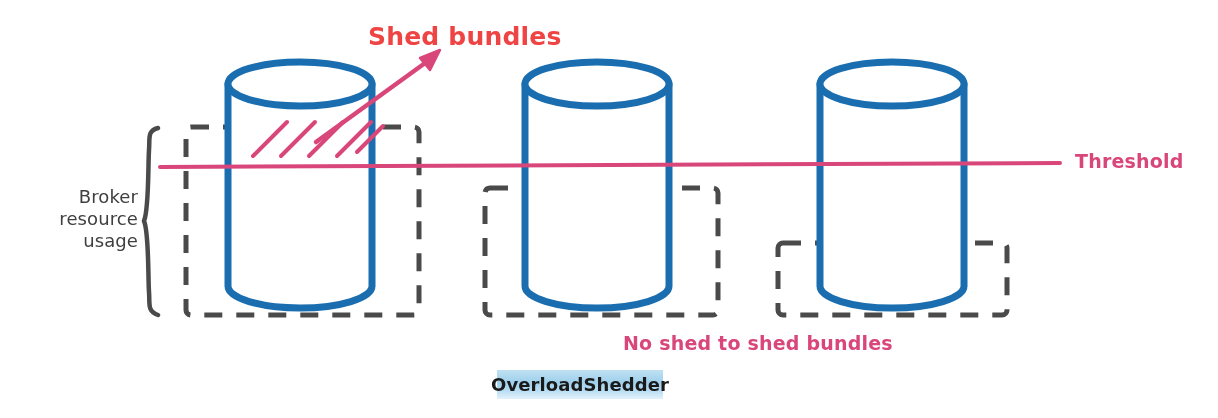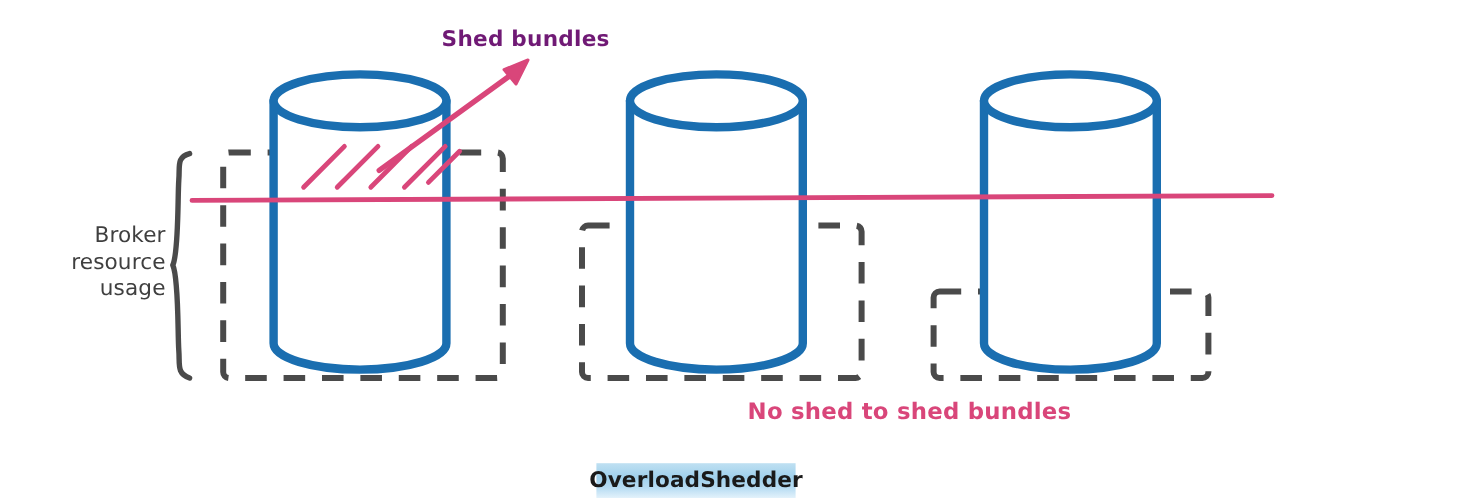--- a/index.html
+++ b/index.html
@@ -30,23 +30,23 @@
     display: block;
   }
   .lbl {
     position: absolute;
     white-space: pre;
     line-height: 1.22;
   }
   #shed-bundles-label {
     left: 368px;
     top: 22px;
-    font-size: 18px;
+    font-size: 25px;
     font-weight: bold;
-    color: #701a75;
+    color: #ef4444;
     letter-spacing: 0.2px;
   }
   #threshold-label {
     left: 1075px;
     top: 150px;
     font-size: 19px;
     font-weight: bold;
     color: #d9467a;
     letter-spacing: 0.2px;
   }
@@ -63,21 +63,21 @@
     top: 186px;
     width: 110px;
     text-align: right;
     font-size: 18px;
     color: #3f3f3f;
     letter-spacing: 0.1px;
   }
   #overload-shedder-chip {
     position: absolute;
     left: 497px;
-    top: 386px;
+    top: 370px;
     width: 166px;
     height: 29px;
     display: flex;
     align-items: center;
     justify-content: center;
     background: linear-gradient(to bottom, #bfe0f2 0%, #9fd0ec 42%, #b9ddf3 72%, #e3f2fb 100%);
     color: #1a1a1a;
     font-size: 18px;
     font-weight: bold;
     letter-spacing: 0.1px;
@@ -127,18 +127,19 @@
     </g>
 
     <path d="M158,128 C147,131 150,138 149,150 C148,164 149,210 144,221
              C149,232 148,278 149,292 C150,304 147,311 158,315" fill="none" stroke="#4a4a4a" stroke-width="4.5" stroke-linecap="round" stroke-linejoin="round"></path>
   </svg>
 
   <div class="lbl" id="broker-usage-label">Broker<br>resource<br>usage</div>
 
   <div class="lbl" id="shed-bundles-label">Shed bundles</div>
 
+  <div class="lbl" id="threshold-label">Threshold</div>
 
   <div class="lbl" id="no-need-label">No shed to shed bundles</div>
 
   <div id="overload-shedder-chip">OverloadShedder</div>
 
 </div>
 
 </body></html>

